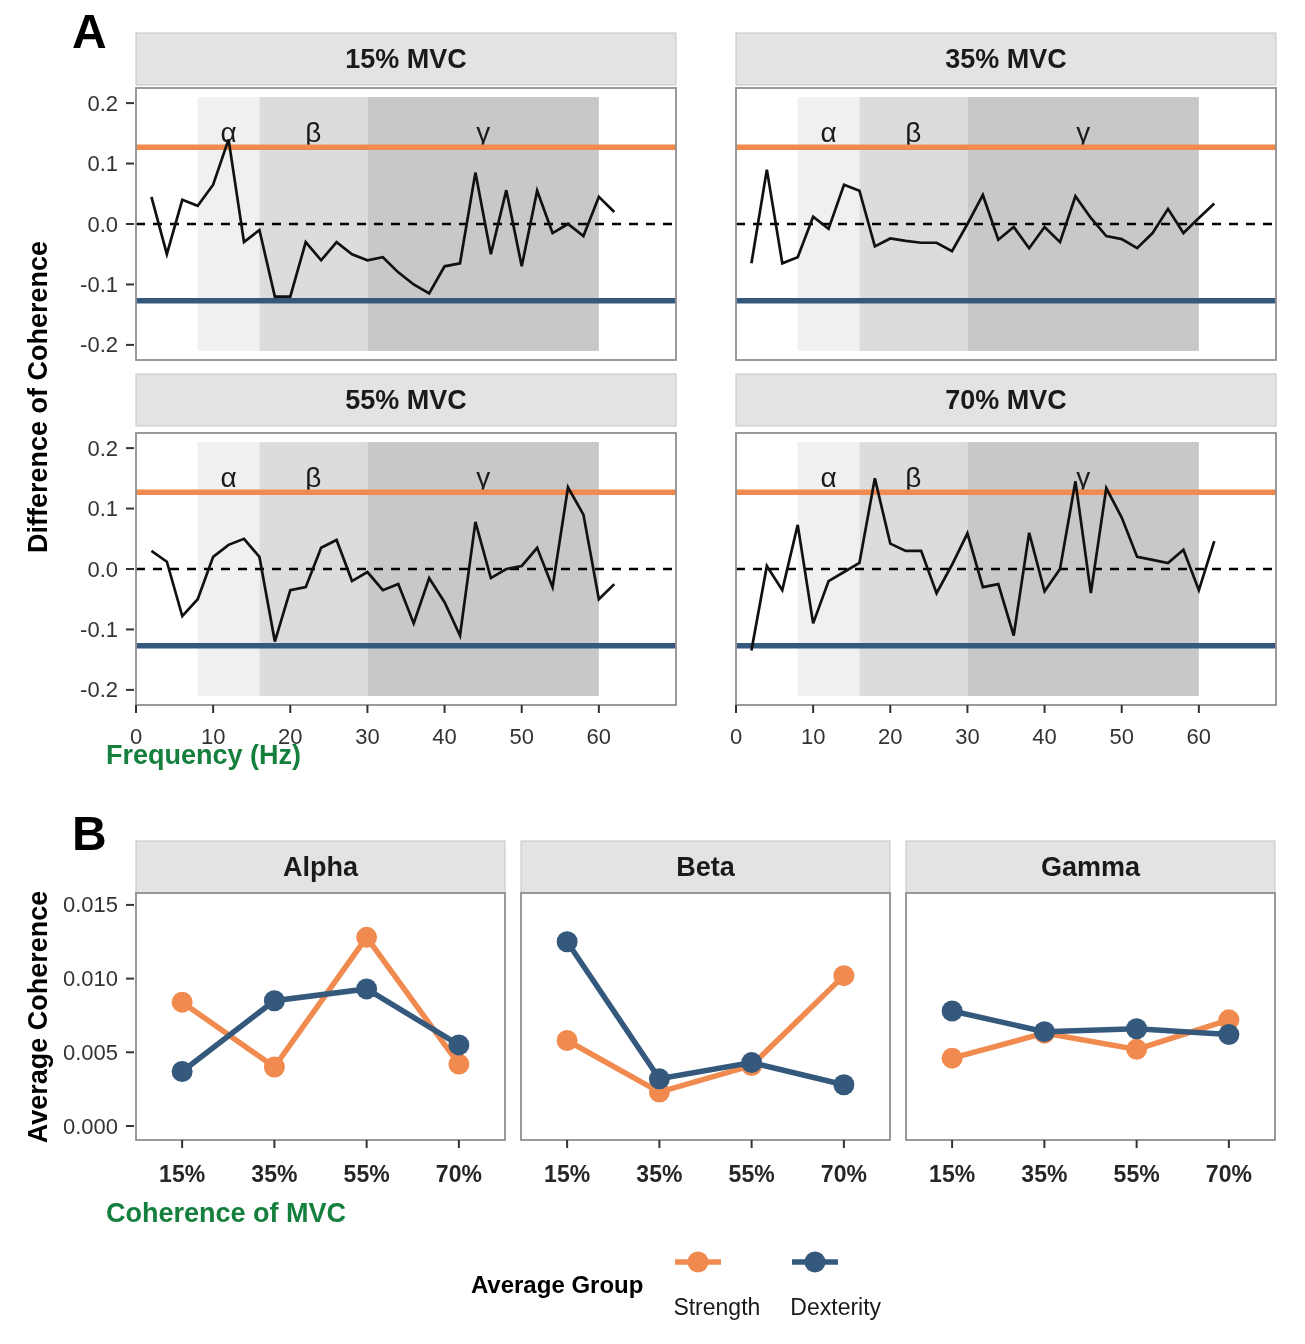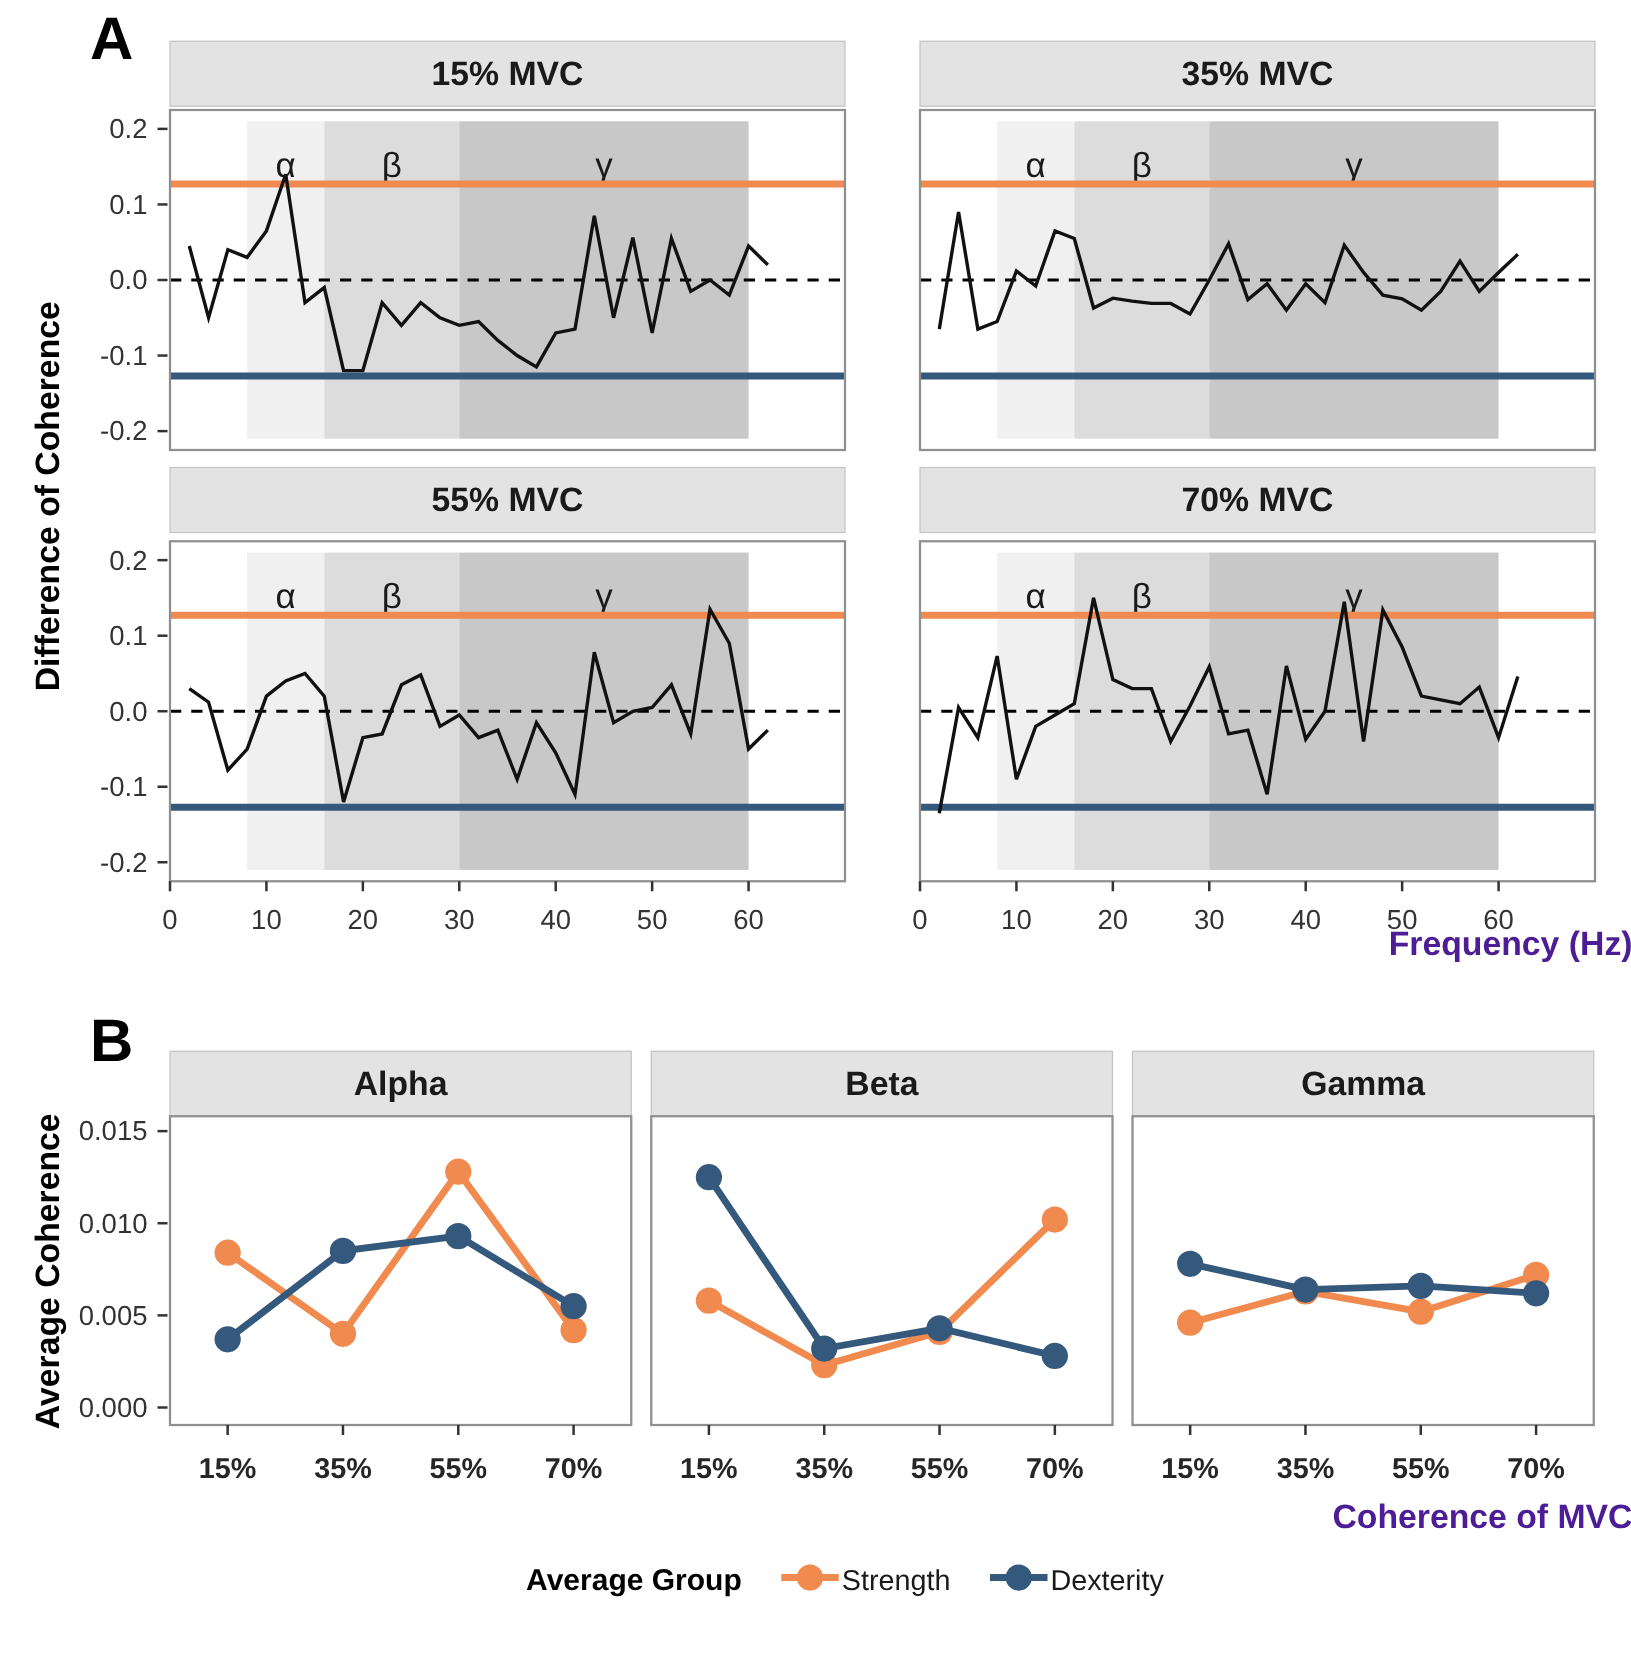--- a/index.html
+++ b/index.html
@@ -20,31 +20,31 @@
     position:absolute;
     left:-256px;width:600px;height:42px;
     text-align:center;
     font-size:27px;font-weight:bold;color:#000;
     transform:rotate(-90deg);
   }
   .ytitle-a{top:376px;}
   .ytitle-b{top:996px;}
   .xtitle{
     position:absolute;left:106px;width:1200px;
-    text-align:right;
-    font-size:27px;font-weight:bold;color:#4c1d95;
+    text-align:left;
+    font-size:27px;font-weight:bold;color:#15803d;
   }
   .xtitle-a{top:740px;}
   .xtitle-b{top:1198px;}
   .legend{
     position:absolute;left:56px;top:1248px;width:1240px;
     display:flex;justify-content:center;align-items:center;gap:30px;
   }
   .legend-title{font-size:24px;font-weight:bold;color:#000;}
-  .legend-item{display:flex;align-items:center;}
+  .legend-item{display:flex;align-items:flex-start;gap:14px;flex-direction:column;}
   .legend-label{font-size:23px;color:#1a1a1a;}
   svg.chart{position:absolute;left:0;display:block;}
   #figA{top:0;}
   #figB{top:790px;}
 </style>
 </head>
 <body>
 
 <div class="figure">
 

